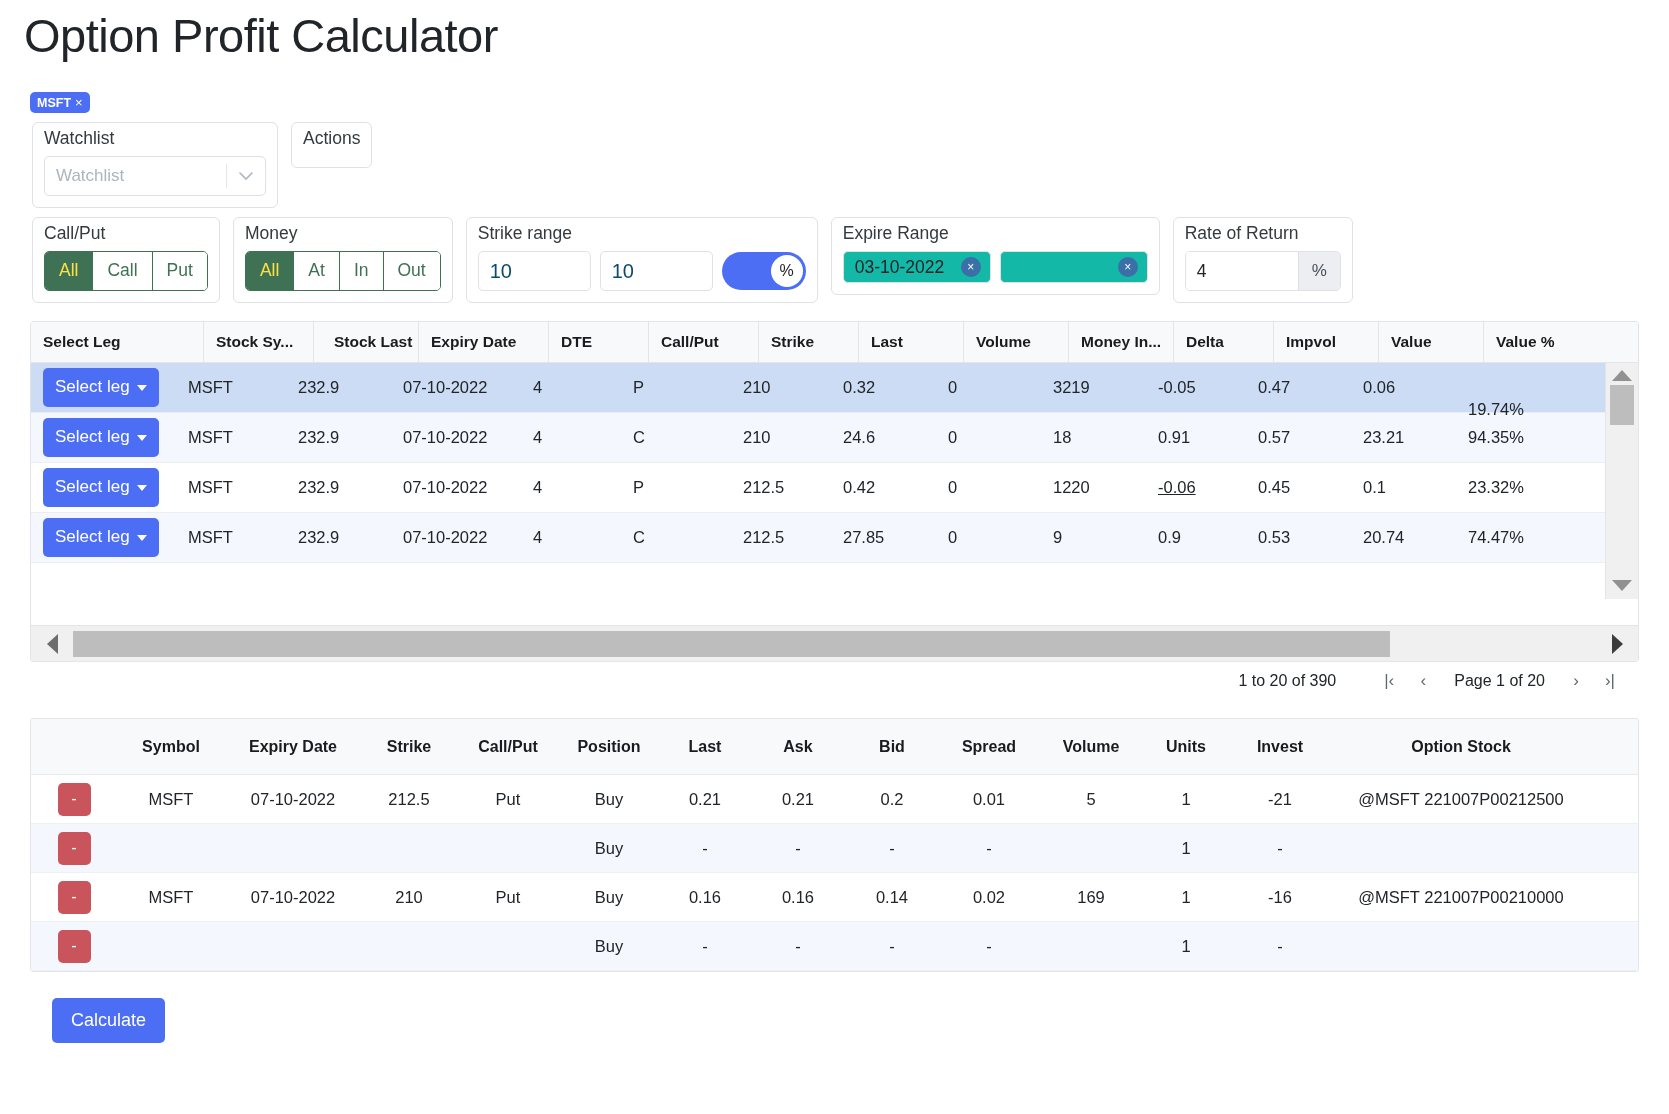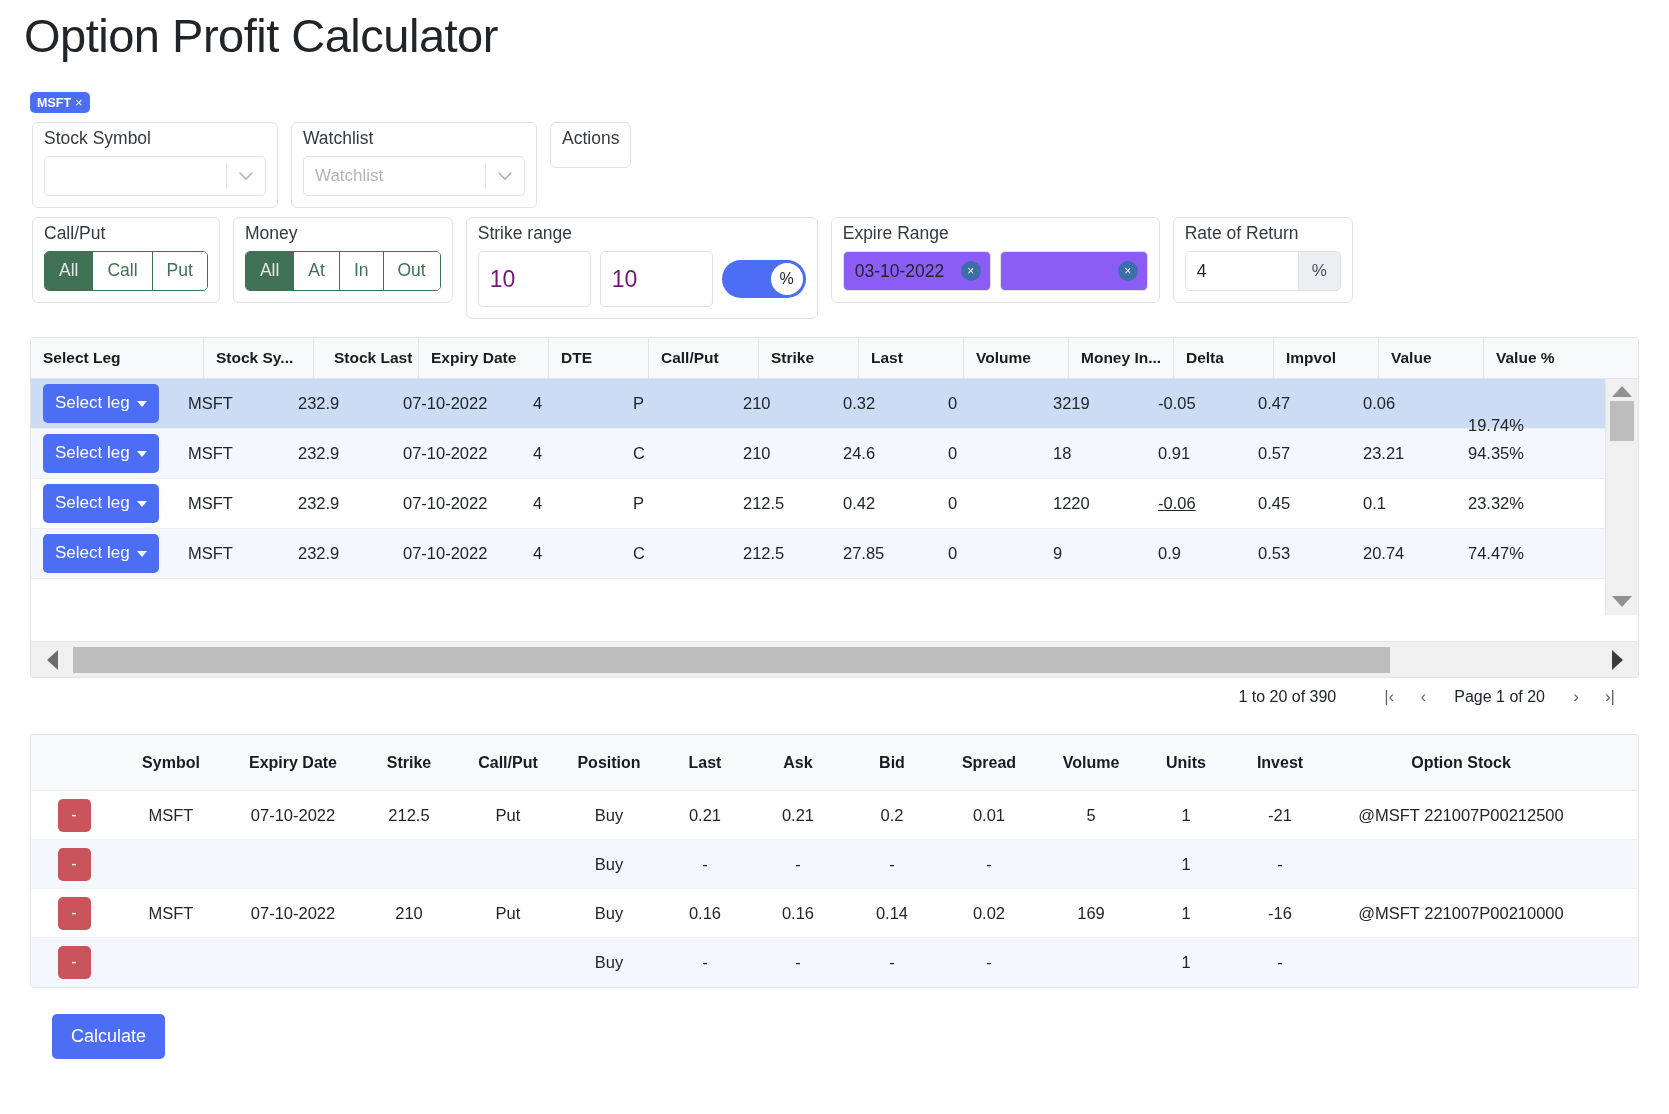--- a/index.html
+++ b/index.html
@@ -97,31 +97,31 @@
     background: #fff;
     color: #3f7254;
     font-size: 17.5px;
     font-family: inherit;
     padding: 8px 14px;
     cursor: pointer;
     border-right: 1px solid #3f7254;
     line-height: 1.25;
   }
   .seg button:last-child { border-right: none; }
-  .seg button.active { background: #3f7254; color: #e5e5e5; text-align: right; }
+  .seg button.active { background: #3f7254; color: #fde047; text-align: right; }
 
   
   .txt {
     border: 1px solid #dfe1e5;
     border-radius: 5px;
-    height: 56px;
+    height: 40px;
     padding: 0 11px;
-    font-size: 23px;
+    font-size: 20px;
     font-family: inherit;
-    color: #701a75;
+    color: #0c4a6e;
     background: #fff;
     outline: none;
   }
   .txt.w-sm { width: 113px; }
 
   
   .toggle {
     width: 84px; height: 38px;
     background: #4c6ef5;
     border-radius: 20px;
@@ -135,23 +135,23 @@
     background: #fff; border-radius: 50%;
     display: flex; align-items: center; justify-content: center;
     font-size: 16px; color: #212529;
   }
 
   
   .datebox {
     display: flex; align-items: center;
     border: 1px solid #dfe1e5;
     border-radius: 5px;
-    height: 40px; width: 148px;
+    height: 32px; width: 148px;
     padding: 0 9px 0 11px;
-    background: #8b5cf6;
+    background: #14b8a6;
     cursor: pointer;
   }
   .datebox .dval { flex: 1; font-size: 17.5px; color: #212529; }
   .clear-x {
     width: 20px; height: 20px; border-radius: 50%;
     background: #3b6fa8; color: #fff;
     display: flex; align-items: center; justify-content: center;
     font-size: 12px; line-height: 1; flex: none; cursor: pointer;
   }
 
@@ -324,34 +324,20 @@
 
   <div class="chip-row">
     <span class="chip">
       <span>MSFT</span>
       <span class="x">×</span>
     </span>
   </div>
 
   <div class="fs-row">
 
-    <fieldset class="fs" style="border-style:solid;">
-      <div class="fs-label">Stock Symbol</div>
-      <div class="fs-body">
-        <div class="sel">
-          <span class="ph"></span>
-          <span class="div"></span>
-          <span class="caret">
-            <svg width="14" height="9" viewBox="0 0 14 9">
-                <path d="M1 1l6 6 6-6" stroke="#adb5bd" stroke-width="1.6" fill="none" stroke-linecap="round"></path>
-              </svg>
-          </span>
-        </div>
-      </div>
-    </fieldset>
 
     <fieldset class="fs">
       <div class="fs-label">Watchlist</div>
       <div class="fs-body">
         <div class="sel">
           <span class="ph">Watchlist</span>
           <span class="div"></span>
           <span class="caret">
             <svg width="14" height="9" viewBox="0 0 14 9">
                 <path d="M1 1l6 6 6-6" stroke="#adb5bd" stroke-width="1.6" fill="none" stroke-linecap="round"></path>

